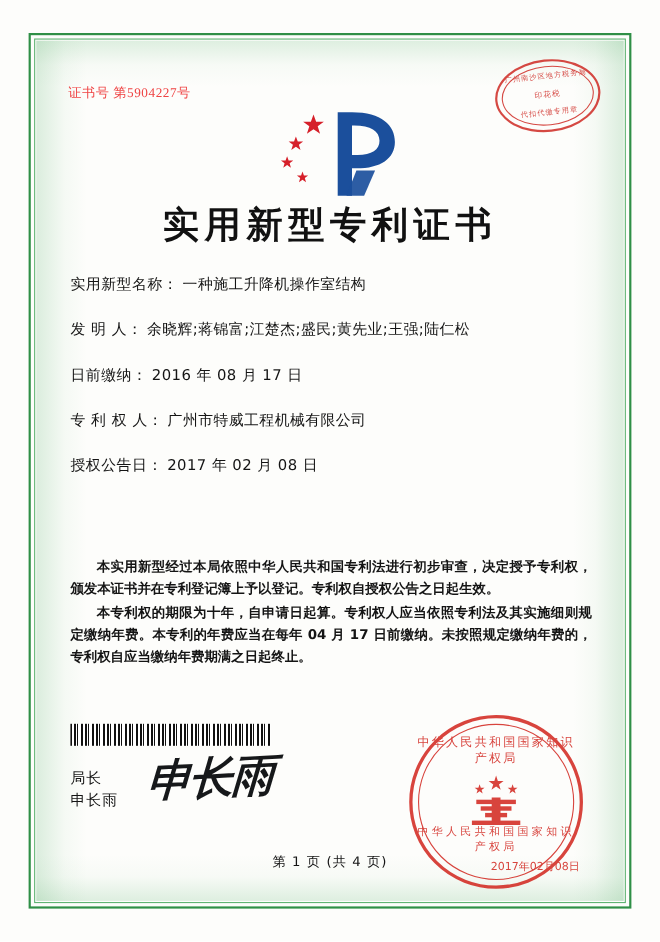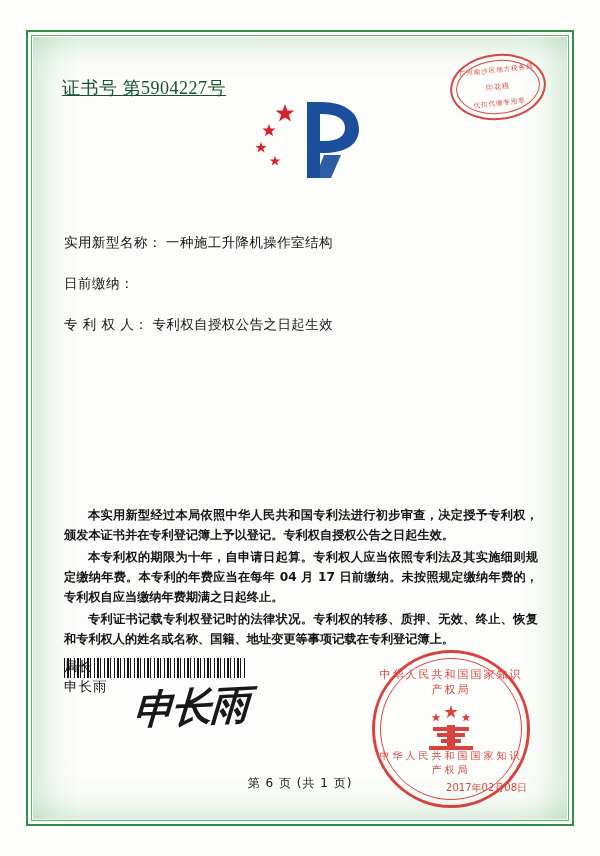--- a/index.html
+++ b/index.html
@@ -57,25 +57,24 @@
     left: 46px;
     top: 50px;
     right: 46px;
     bottom: 50px;
   }
 
   .cert-no {
     position: absolute;
     left: 16px;
     top: 26px;
-    font-size: 18px;
-    color: #14532d;
+    font-size: 12px;
+    color: #ef4444;
     letter-spacing: 0.5px;
     font-family: "Liberation Serif", serif;
-    text-decoration: underline;
   }
 
   
   .stamp-oval {
     position: absolute;
     right: 8px;
     top: 4px;
     width: 92px;
     height: 62px;
     border: 2px solid #cf2a24;
@@ -127,21 +126,21 @@
     font-weight: bold;
     letter-spacing: 5px;
     color: #111;
     font-family: "DejaVu Sans", sans-serif;
   }
 
   .fields {
     position: absolute;
     left: 18px;
     right: 18px;
-    top: 184px;
+    top: 200px;
   }
   .field-row {
     display: flex;
     align-items: baseline;
     margin-bottom: 23px;
     font-size: 13.5px;
     color: #141414;
     font-family: "DejaVu Sans", sans-serif;
   }
   .field-label {
@@ -184,25 +183,25 @@
       #111 3px, #111 5px,
       #fff 5px, #fff 6px,
       #111 6px, #111 7px,
       #fff 7px, #fff 10px
     );
   }
 
   .signblock {
     position: absolute;
     left: 18px;
-    top: 608px;
+    top: 648px;
     font-size: 13.5px;
     line-height: 20px;
     color: #141414;
-    font-family: Liberation Mono, monospace;
+    font-family: Liberation Serif, serif;
     letter-spacing: 1px;
   }
   .handsign {
     position: absolute;
     left: 88px;
     top: 630px;
     font-size: 40px;
     color: #16181a;
     font-family: "DejaVu Serif", serif;
     font-style: italic;
@@ -304,39 +303,48 @@
 
           <g fill="#1b4f9c">
             <path d="M82 4 L95 4 L95 80 L82 80 Z"></path>
             <path d="M95 4 C122 4 134 16 134 31 C134 46 121 55 99 55 L95 55 L95 43 L100 43 C113 43 120 38 120 30 C120 21 112 16 97 16 L95 16 Z"></path>
             <path d="M99 57 L116 57 L106 80 L90 80 Z" opacity="0.92"></path>
           </g>
         </svg>
       </div>
     </div>
 
+    <div class="title">实用新型专利证书</div>
 
     <div class="fields">
       <div class="field-row">
         <span class="field-label">实用新型名称：</span>
         <span class="field-value">一种施工升降机操作室结构</span>
       </div>
       <div class="field-row">
+        <span class="field-label">发 明 人：</span>
+        <span class="field-value">余晓辉;蒋锦富;江楚杰;盛民;黄先业;王强;陆仁松</span>
+      </div>
+      <div class="field-row">
         <span class="field-label">日前缴纳：</span>
+        <span class="field-value">2016 年 08 月 17 日</span>
       </div>
       <div class="field-row">
         <span class="field-label">专 利 权 人：</span>
-        <span class="field-value">专利权自授权公告之日起生效</span>
+        <span class="field-value">广州市特威工程机械有限公司</span>
+      </div>
+      <div class="field-row">
+        <span class="field-label">授权公告日：</span>
+        <span class="field-value">2017 年 02 月 08 日</span>
       </div>
     </div>
 
     <div class="body-text">
       <p>本实用新型经过本局依照中华人民共和国专利法进行初步审查，决定授予专利权，颁发本证书并在专利登记簿上予以登记。专利权自授权公告之日起生效。</p>
       <p>本专利权的期限为十年，自申请日起算。专利权人应当依照专利法及其实施细则规定缴纳年费。本专利的年费应当在每年 04 月 17 日前缴纳。未按照规定缴纳年费的，专利权自应当缴纳年费期满之日起终止。</p>
-      <p>专利证书记载专利权登记时的法律状况。专利权的转移、质押、无效、终止、恢复和专利权人的姓名或名称、国籍、地址变更等事项记载在专利登记簿上。</p>
     </div>
 
     <div class="barcode"></div>
 
     <div class="signblock">
       <div>局长</div>
       <div>申长雨</div>
     </div>
     <div class="handsign">申长雨</div>
 
@@ -352,16 +360,16 @@
           <rect x="14" y="30" width="28" height="4"></rect>
           <rect x="18" y="36" width="20" height="4"></rect>
           <rect x="6" y="43" width="44" height="4"></rect>
           <rect x="24" y="22" width="8" height="22"></rect>
         </g>
       </svg>
       <div class="seal-arc-bottom">中华人民共和国国家知识产权局</div>
       <div class="seal-date">2017年02月08日</div>
     </div>
 
-    <div class="pagefoot">第 6 页 (共 1 页)</div>
+    <div class="pagefoot">第 1 页 (共 4 页)</div>
 
   </div>
 </div>
 
 </body></html>

